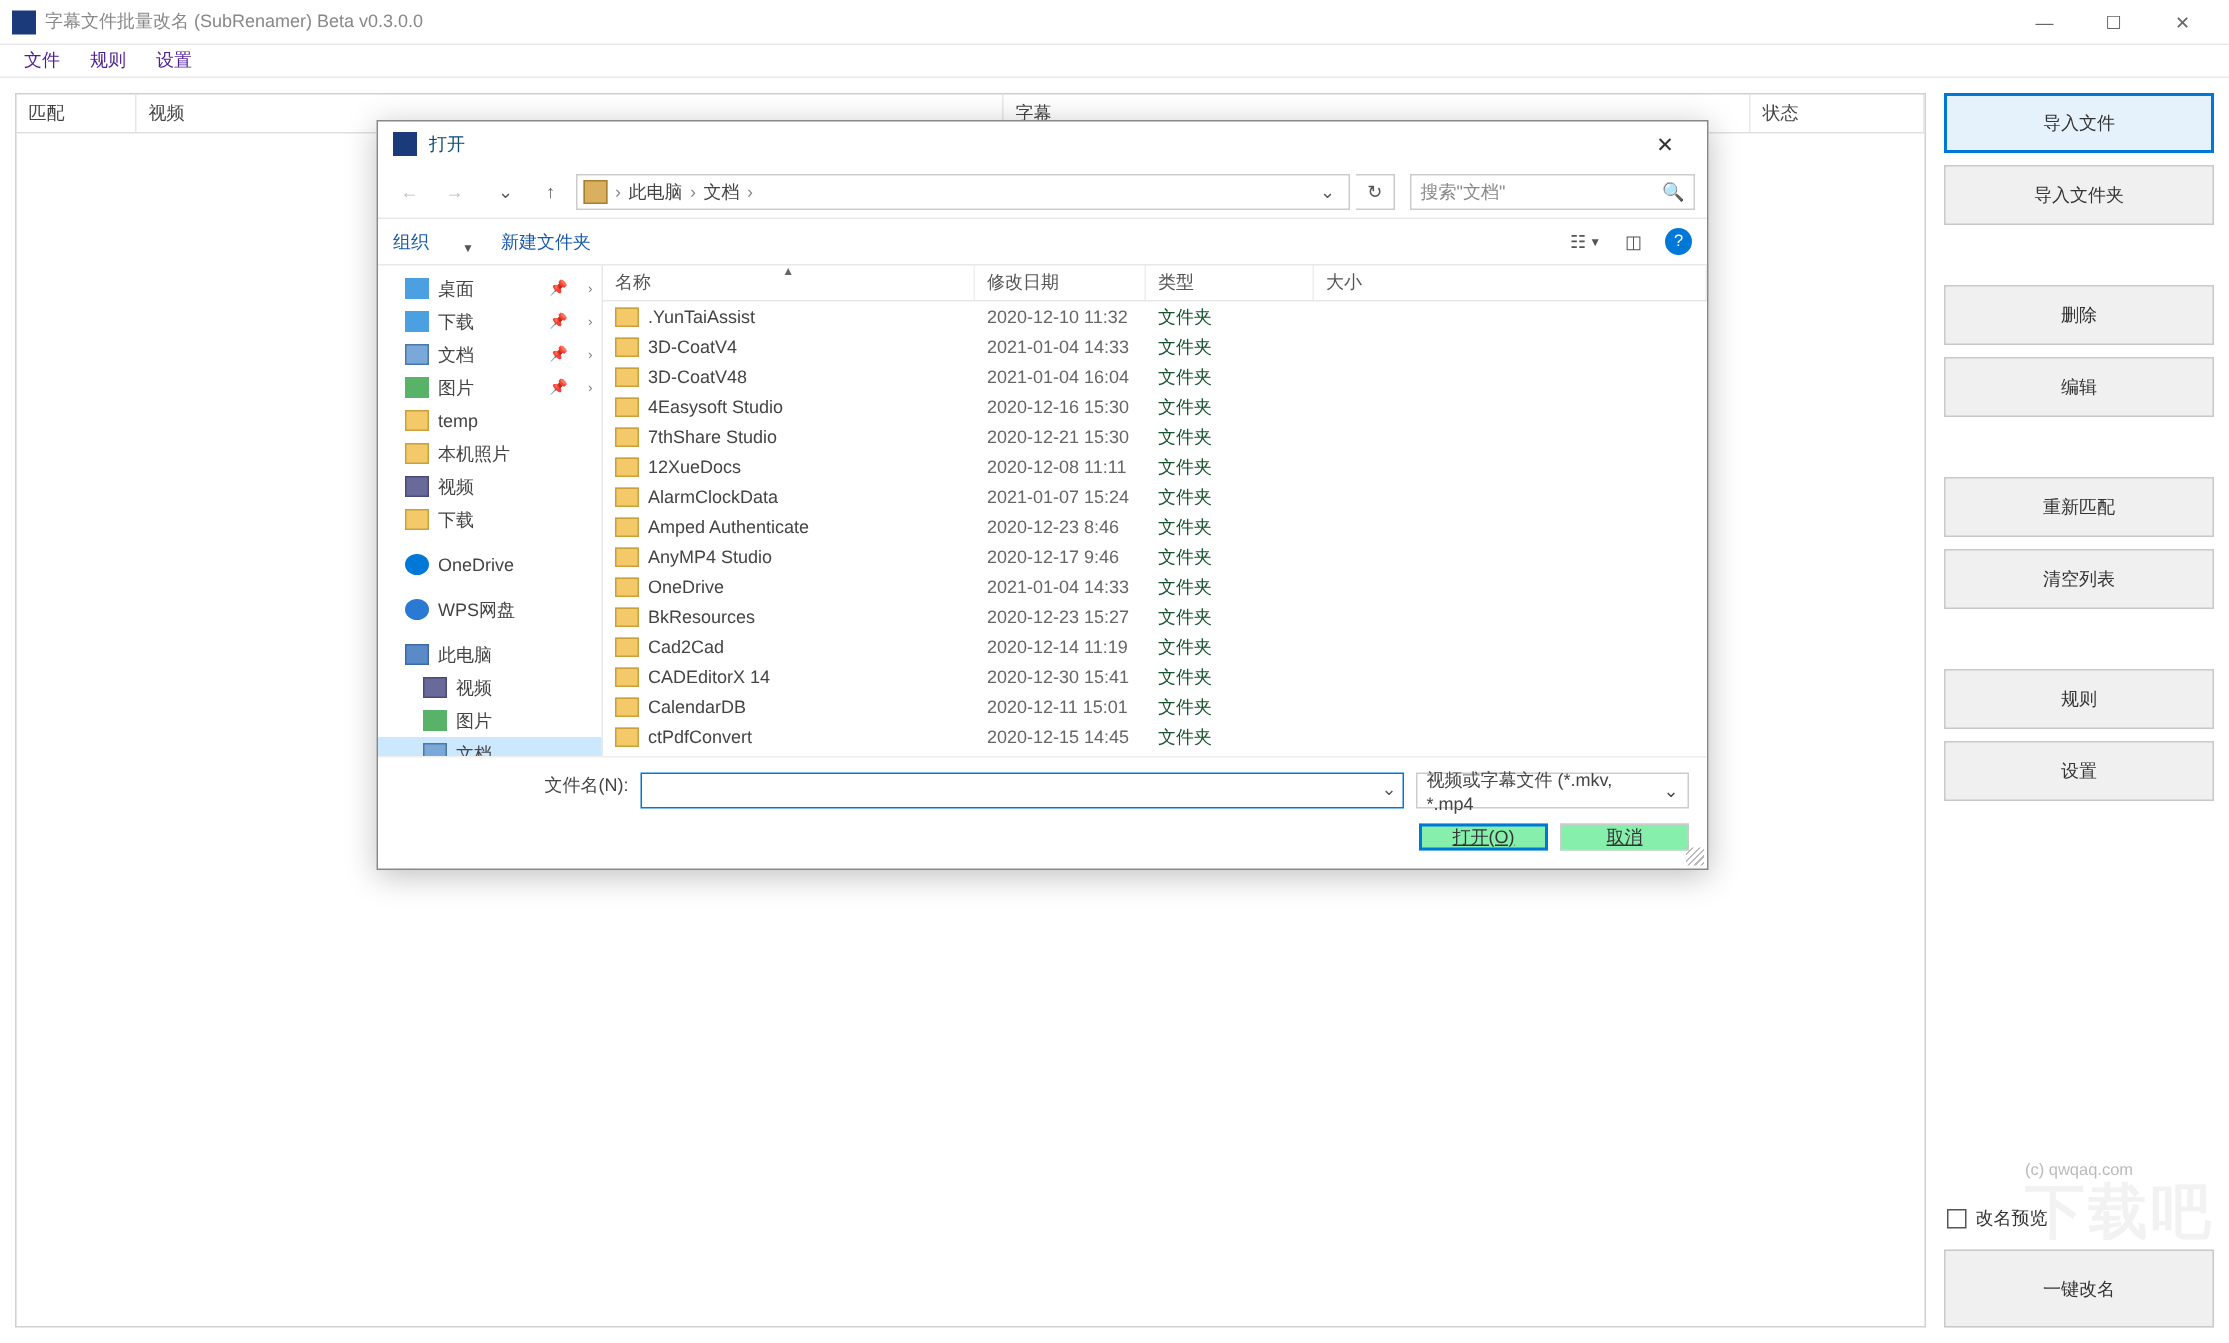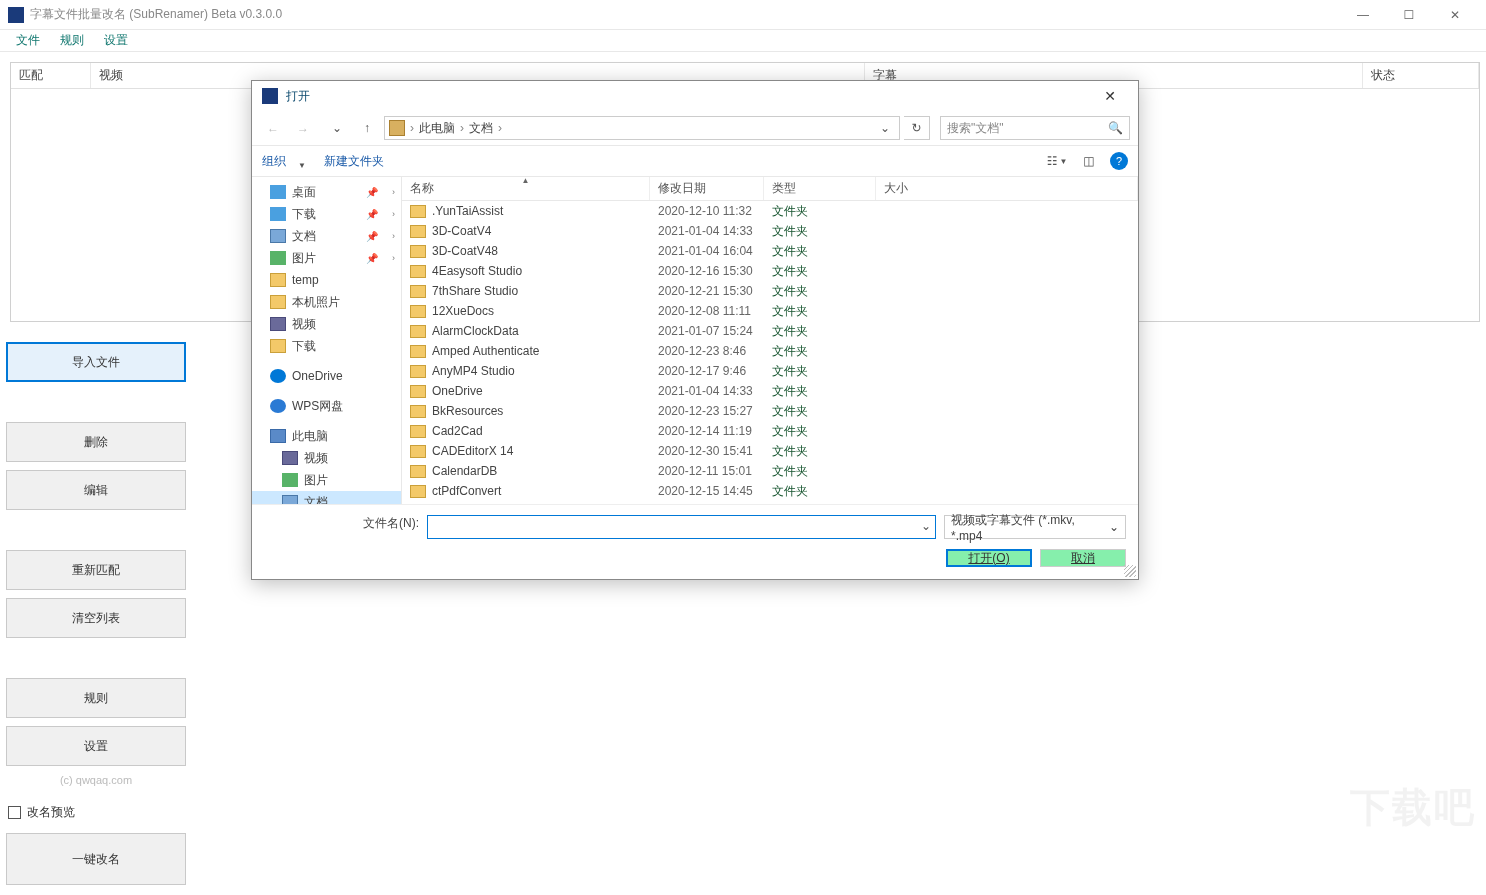--- a/index.html
+++ b/index.html
@@ -6,23 +6,23 @@
 body { background:#fff; width:1486px; height:895px; overflow:hidden; position:relative; font-size:12px; color:#333; }
 
 
 .titlebar { height:30px; background:#fff; border-bottom:1px solid #e8e8e8; display:flex; align-items:center; padding:0 8px; }
 .titlebar .app-icon { width:16px; height:16px; background:#1a3a7a; margin-right:6px; }
 .titlebar .title { color:#888; font-size:12px; flex:1; }
 .window-controls { display:flex; gap:0; }
 .window-controls .wc { width:46px; height:30px; display:flex; align-items:center; justify-content:center; color:#666; cursor:pointer; }
 
 .menubar { height:22px; display:flex; align-items:center; padding:0 6px; gap:0; border-bottom:1px solid #e8e8e8; }
-.menubar .mi { padding:2px 10px; color:#0f766e; cursor:pointer; }
-
-.main-area { display:flex; height:calc(895px - 52px);flex-direction:column; }
+.menubar .mi { padding:2px 10px; color:#4c1d95; cursor:pointer; }
+
+.main-area { display:flex; height:calc(895px - 52px); }
 .left-panel { flex:1; border:1px solid #d0d0d0; margin:10px 6px 10px 10px; display:flex; flex-direction:column; }
 .right-panel { width:180px; margin:10px 10px 10px 6px; display:flex; flex-direction:column; gap:8px; }
 
 .columns-header { height:26px; border-bottom:1px solid #e0e0e0; display:flex; align-items:center; font-size:12px; color:#444; }
 .columns-header > div { padding:0 8px; border-right:1px solid #e8e8e8; height:100%; display:flex; align-items:center; }
 .col-match{width:80px;} .col-video{flex:1;} .col-sub{width:498px;} .col-status{width:116px; border-right:none;}
 
 .side-btn { height:40px; border:1px solid #c9c9c9; background:#f0f0f0; display:flex; align-items:center; justify-content:center; color:#333; cursor:pointer; }
 .side-btn.primary { border:2px solid #0078d7; background:#e5f1fb;text-align:right; }
 .side-spacer { height:24px; }
@@ -43,21 +43,21 @@
 .dlg-nav .nav-btn.active{color:#555;}
 .dlg-nav .crumb-box{flex:1;height:24px;border:1px solid #ccc;display:flex;align-items:center;padding:0 4px;gap:2px;color:#444;}
 .dlg-nav .crumb-box .ic{width:16px;height:16px;background:#d8b060;border:1px solid #aa8030;}
 .dlg-nav .crumb-box .sep{color:#888;padding:0 3px;}
 .dlg-nav .dd{width:20px;display:flex;justify-content:center;color:#555;}
 .dlg-nav .refresh{width:26px;height:24px;border:1px solid #ccc;border-left:none;display:flex;align-items:center;justify-content:center;color:#555;}
 .dlg-nav .search{width:190px;height:24px;border:1px solid #ccc;margin-left:6px;display:flex;align-items:center;padding:0 6px;color:#888;justify-content:space-between;}
 
 .dlg-toolbar{height:32px;border-top:1px solid #e8e8e8;border-bottom:1px solid #e8e8e8;display:flex;align-items:center;padding:0 10px;gap:18px;}
 .dlg-toolbar .tb-left{display:flex;gap:18px;align-items:center;color:#1a5aa8;}
-.dlg-toolbar .tb-left span{cursor:pointer;display:flex;align-items:flex-end;gap:10px;}
+.dlg-toolbar .tb-left span{cursor:pointer;display:flex;align-items:flex-end;gap:20px;}
 .dlg-toolbar .tb-right{margin-left:auto;display:flex;gap:10px;align-items:center;color:#555;}
 .dlg-toolbar .tb-right .ic{width:22px;height:20px;display:flex;align-items:center;justify-content:center;cursor:pointer;}
 .dlg-toolbar .tb-right .help{width:18px;height:18px;border-radius:50%;background:#0078d7;color:#fff;display:flex;align-items:center;justify-content:center;font-size:11px;}
 
 .dlg-body{flex:1;display:flex;overflow:hidden;}
 .dlg-tree{width:150px;border-right:1px solid #e8e8e8;overflow-y:auto;padding:4px 0;}
 .tree-item{height:22px;display:flex;align-items:center;padding:0 6px 0 18px;gap:6px;color:#444;cursor:pointer;position:relative;}
 .tree-item.selected{background:#cce8ff;}
 .tree-item .pin{position:absolute;right:22px;color:#777;font-size:10px;}
 .tree-item .chev{position:absolute;right:6px;color:#777;font-size:9px;}
@@ -123,20 +123,21 @@
     <div class="columns-header">
       <div class="col-match">匹配</div>
       <div class="col-video">视频</div>
       <div class="col-sub">字幕</div>
       <div class="col-status">状态</div>
     </div>
   </div>
 
   <div class="right-panel">
     <div class="side-btn primary">导入文件</div>
+    <div class="side-btn">导入文件夹</div>
     <div class="side-spacer"></div>
     <div class="side-btn">删除</div>
     <div class="side-btn">编辑</div>
     <div class="side-spacer"></div>
     <div class="side-btn">重新匹配</div>
     <div class="side-btn">清空列表</div>
     <div class="side-spacer"></div>
     <div class="side-btn">规则</div>
     <div class="side-btn">设置</div>
     <div class="credit">(c) qwqaq.com</div>

